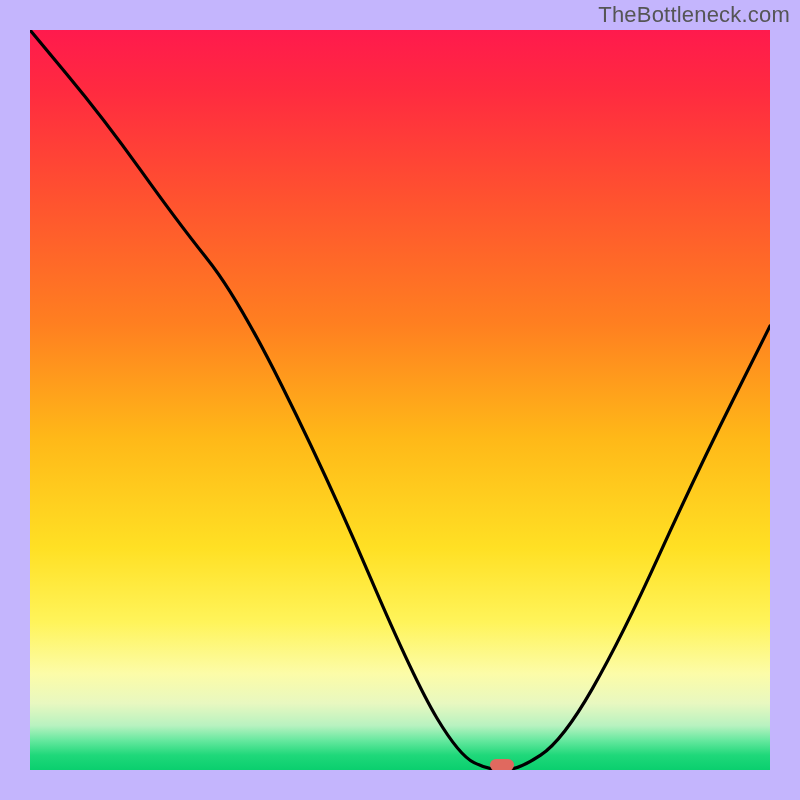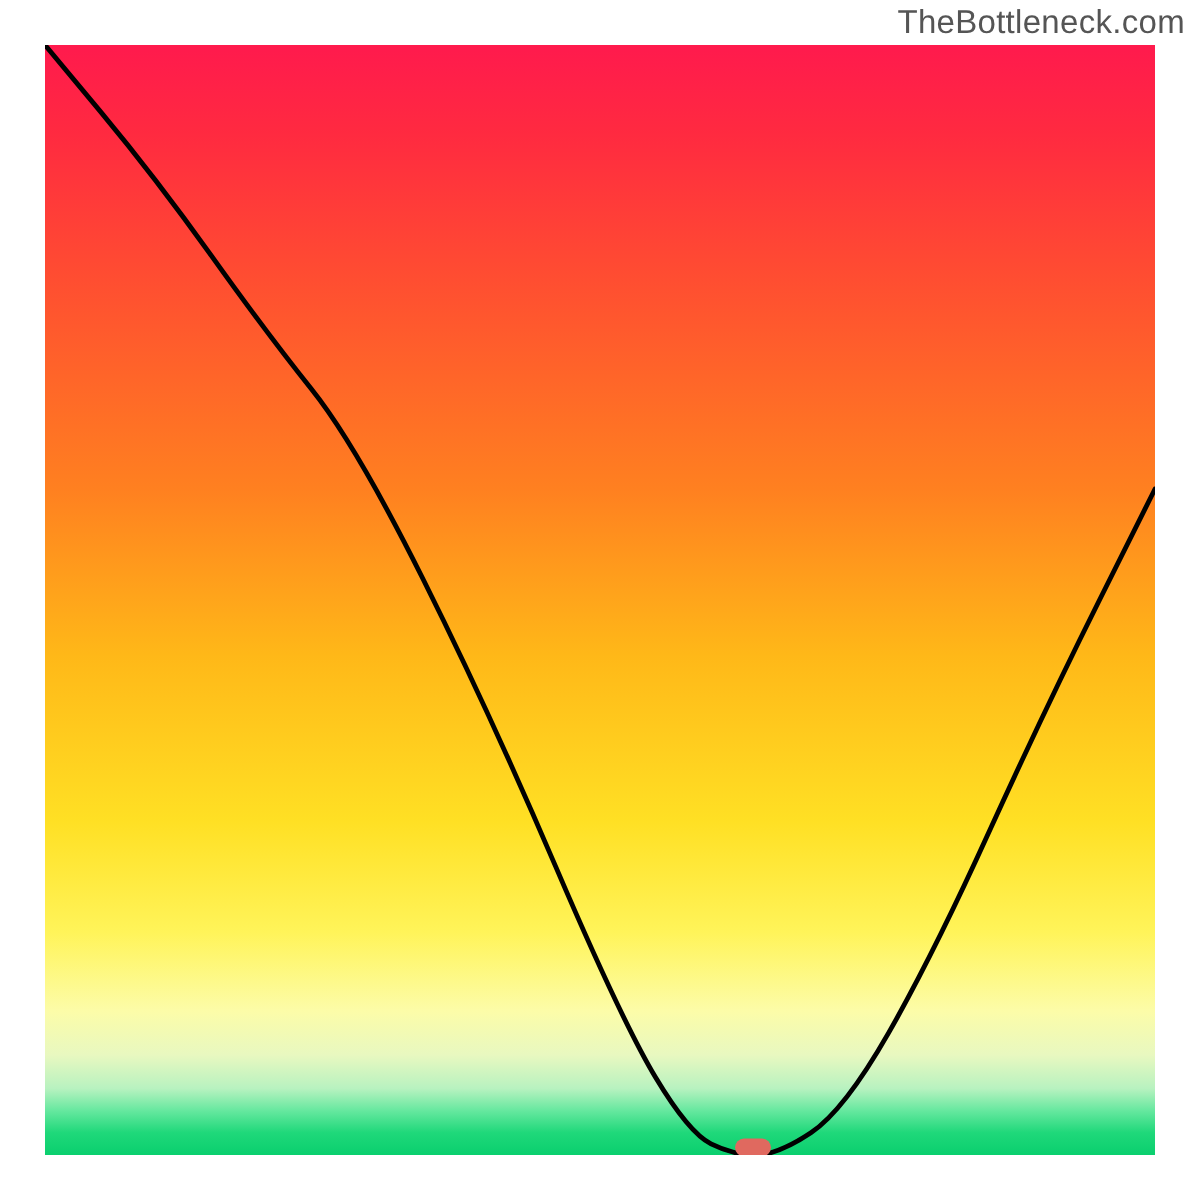--- a/index.html
+++ b/index.html
@@ -8,21 +8,21 @@
     width: 800px;
     height: 800px;
     background: #000;
     overflow: hidden;
     font-family: Arial, Helvetica, sans-serif;
   }
   .frame {
     position: relative;
     width: 800px;
     height: 800px;
-    background: #ffffff;
+    background: #c4b5fd;
   }
   .watermark {
     position: absolute;
     top: 2px;
     right: 10px;
     color: #555;
     font-size: 22px;
     font-weight: 500;
     letter-spacing: 0.2px;
     z-index: 20;

